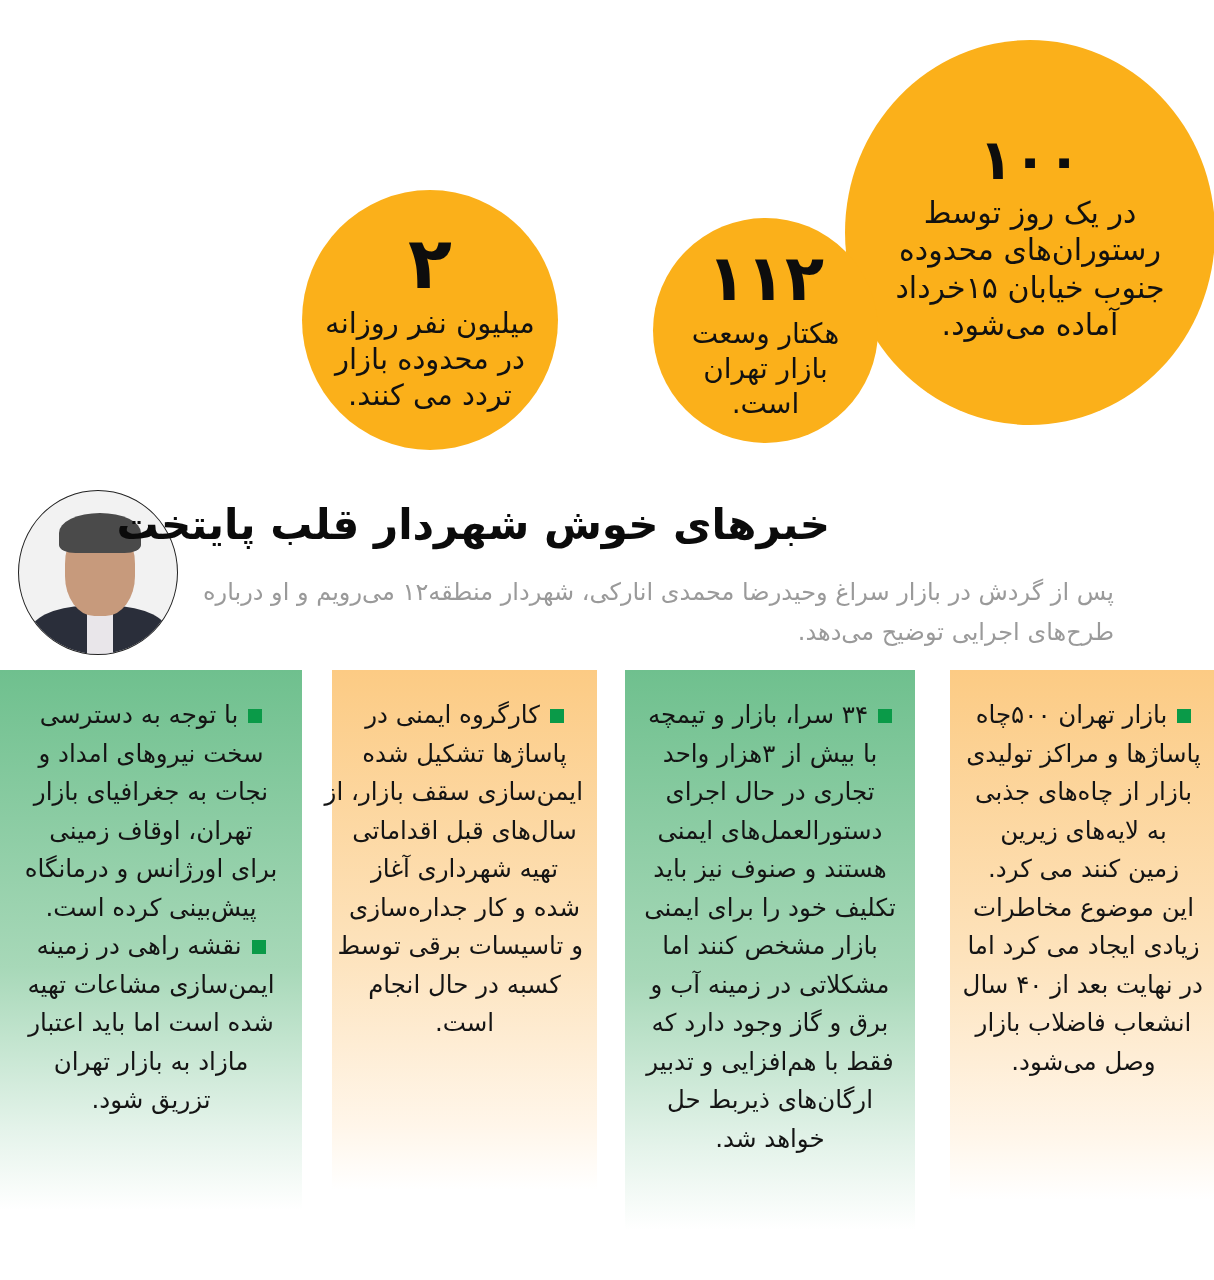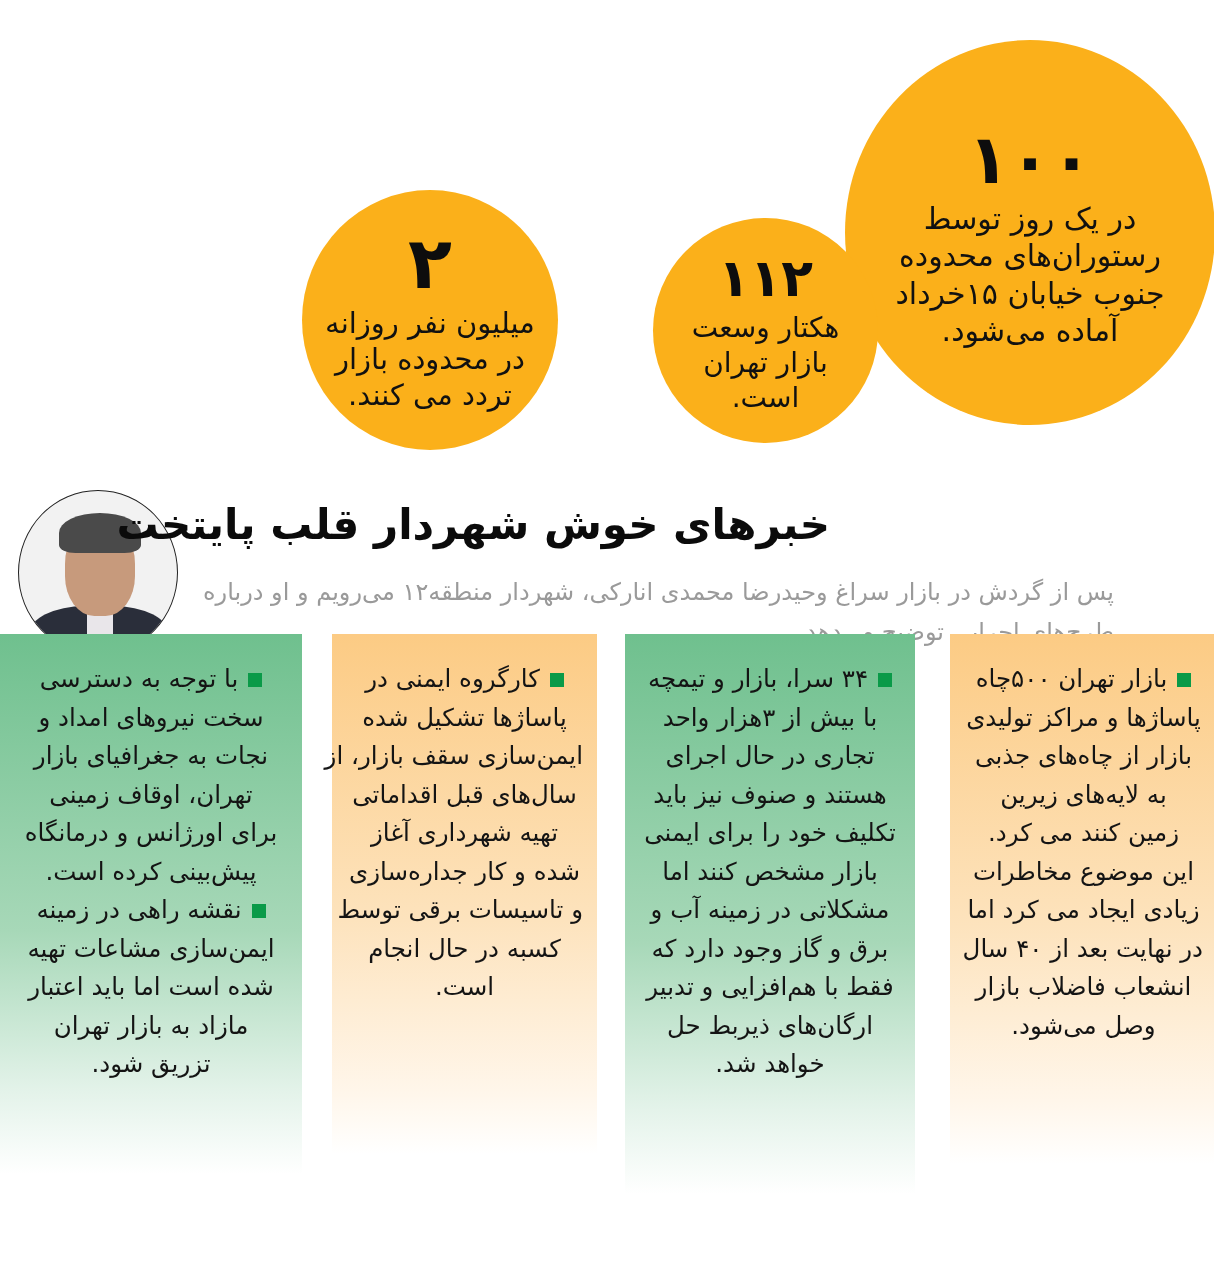--- a/index.html
+++ b/index.html
@@ -8,23 +8,23 @@
     font-family: "DejaVu Sans", sans-serif; color:#111;
   }
   .circle {
     position:absolute; border-radius:50%; background:#fbb01a;
     display:flex; flex-direction:column; align-items:center; justify-content:center;
     text-align:center; direction:rtl; box-sizing:border-box;
   }
   .circle .num { font-weight:bold; line-height:1; color:#0d0d0d; }
   .circle .txt { font-size:30px; line-height:1.25; color:#111; }
   #c1 { left:845px; top:40px; width:370px; height:385px; padding-top:10px; }
-  #c1 .num { font-size:68px; margin-bottom:6px; }
+  #c1 .num { font-size:56px; margin-bottom:6px; }
   #c2 { left:653px; top:218px; width:225px; height:225px; padding-top:6px; }
-  #c2 .num { font-size:52px; margin-bottom:6px; }
+  #c2 .num { font-size:64px; margin-bottom:6px; }
   #c2 .txt { font-size:28px; }
   #c3 { left:302px; top:190px; width:256px; height:260px; }
   #c3 .num { font-size:72px; margin-bottom:6px; }
   #c3 .txt { font-size:29px; }
 
   .avatar {
     position:absolute; left:18px; top:490px; width:160px; height:165px; border-radius:50%;
     border:1.5px solid #222; overflow:hidden; background:#f2f2f2; box-sizing:border-box;
   }
   .avatar .face { position:absolute; left:46px; top:30px; width:70px; height:95px; border-radius:45% 45% 42% 42%; background:#c79a7c; }
@@ -35,21 +35,21 @@
   .title {
     position:absolute; right:384px; top:500px; direction:rtl;
     font-size:42px; font-weight:bold; color:#0b0b0b; white-space:nowrap;
   }
   .subtitle {
     position:absolute; right:100px; top:572px; width:920px; direction:rtl; text-align:right;
     font-size:24px; line-height:40px; color:#9a9a9a; font-weight:normal;
   }
 
   .col {
-    position:absolute; top:634px; box-sizing:border-box; direction:rtl; text-align:center;
+    position:absolute; top:670px; box-sizing:border-box; direction:rtl; text-align:center;
     font-size:24.5px; line-height:38.5px; color:#141414; padding:26px 14px 20px;
   }
   .col.orange { background:linear-gradient(to bottom, #fccb84 0%, #fde3bd 55%, #fff6ea 88%, #ffffff 100%); }
   .col.green  { background:linear-gradient(to bottom, #6fc08e 0%, #a7d8b8 55%, #e4f3ea 85%, #ffffff 100%); }
   #col1 { left:950px; width:267px; height:530px; }
   #col2 { left:625px; width:290px; height:560px; }
   #col3 { left:332px; width:265px; height:520px; }
   #col4 { left:0px;   width:302px; height:540px; }
   .bullet { display:inline-block; width:14px; height:14px; background:#0a9a48; margin-left:10px; vertical-align:middle; }
   .para { display:block; }
@@ -113,20 +113,21 @@
     <span class="line">انشعاب فاضلاب بازار</span>
     <span class="line">وصل می‌شود.</span>
   </div>
 </div>
 
 <div class="col green" id="col2">
   <div class="para">
     <span class="line"><span class="bullet"></span><span>۳۴ سرا، بازار و تیمچه</span></span>
     <span class="line">با بیش از ۳هزار واحد</span>
     <span class="line">تجاری در حال اجرای</span>
+    <span class="line">دستورالعمل‌های ایمنی</span>
     <span class="line">هستند و صنوف نیز باید</span>
     <span class="line">تکلیف خود را برای ایمنی</span>
     <span class="line">بازار مشخص کنند اما</span>
     <span class="line">مشکلاتی در زمینه آب و</span>
     <span class="line">برق و گاز وجود دارد که</span>
     <span class="line">فقط با هم‌افزایی و تدبیر</span>
     <span class="line">ارگان‌های ذیربط حل</span>
     <span class="line">خواهد شد.</span>
   </div>
 </div>

